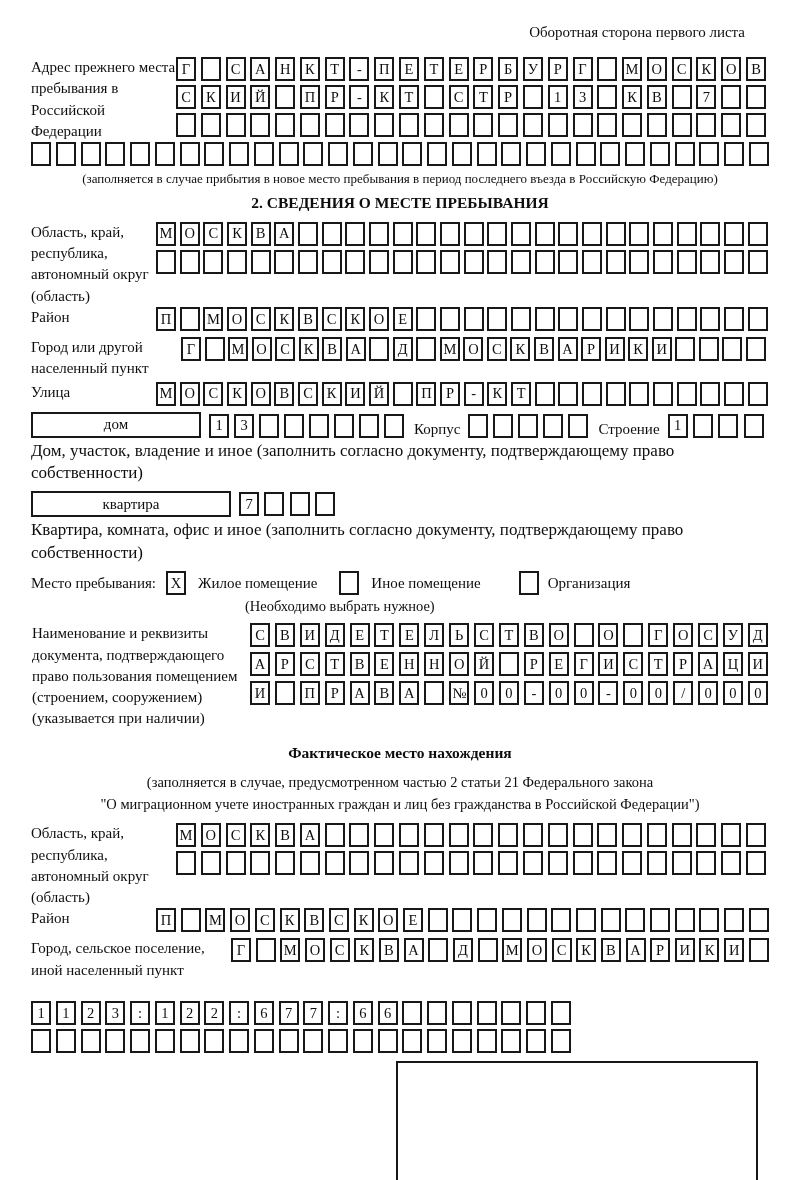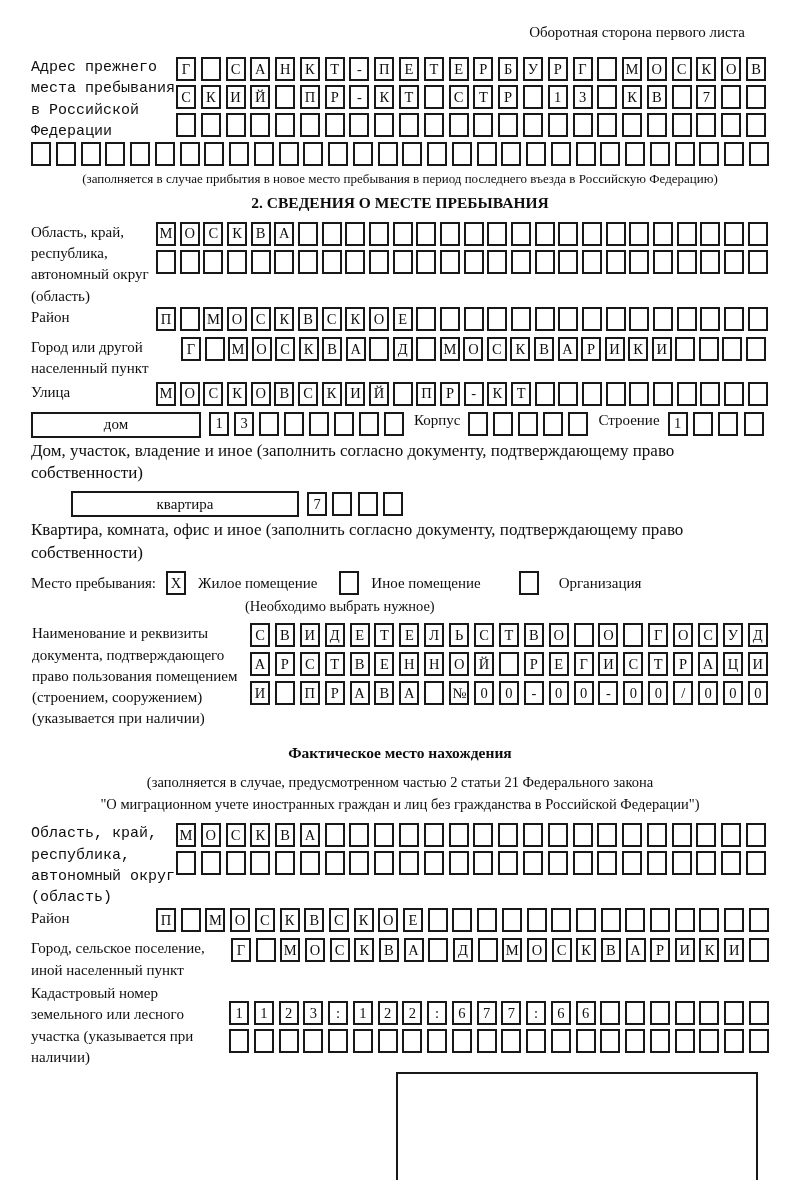--- a/index.html
+++ b/index.html
@@ -6,21 +6,21 @@
   body{
     width:800px;height:1180px;box-sizing:border-box;
     padding:24px 31px 0 31px;overflow:hidden;
     color:#0e0e0e;
     font-family:"Liberation Serif","DejaVu Serif",serif;
     font-size:15px;
   }
   .hdr-note{text-align:right;font-size:15px;margin:0 24px 16px 0;}
   .frow{display:flex;align-items:flex-start;}
   .label{line-height:1.42;font-size:15px;}
-  .lw145{flex:0 0 145px;font-family:Liberation Mono, monospace;}
+  .lw145{flex:0 0 145px;}
   .lw125{flex:0 0 125px;}
   .lw150{flex:0 0 150px;}
   .lw215{flex:0 0 218px;}
   .lw198{flex:0 0 198px;}
   .lw200{flex:0 0 200px;}
   .colrows{display:flex;flex-direction:column;}
   .cells{display:flex;justify-content:space-between;margin-bottom:4px;}
   .cell{
     flex:0 0 20px;width:20px;height:24px;box-sizing:border-box;
     border:2px solid #181818;background:#fff;
@@ -38,21 +38,21 @@
   .w120{width:120px;}
   .w96{width:96px;}
   .note{font-size:13px;text-align:center;margin:0 0 6px 0;line-height:1.35;}
   .note-left{font-size:17px;margin:0 0 6px 0;line-height:1.35;}
   .sect-title{font-weight:bold;text-align:center;font-size:15.5px;margin:4px 0 10px 0;}
   .widebox{
     box-sizing:border-box;height:26px;border:2px solid #181818;
     display:flex;align-items:center;justify-content:center;font-size:15px;
   }
   .wb170{width:170px;}
-  .wb200{width:228px;margin-left:40px;}
+  .wb200{width:200px;}
   .inl-label{margin:14px 8px 0 10px;white-space:nowrap;}
   .stay-row{display:flex;align-items:center;margin:5px 0 3px 0;}
   .stay-row .cell{margin:0 0 0 10px;}
   .stay-row .opt-label{margin-left:12px;}
   .stay-note{font-size:14.5px;margin:0 0 8px 214px;}
   .mb2{margin-bottom:2px;}
   .mb6{margin-bottom:6px;justify-content:center;}
   .doc-rows .cells{margin-bottom:5px;}
   .subnotes{font-size:14.5px;text-align:center;line-height:1.5;margin-bottom:8px;}
   .stamp-box{
@@ -334,21 +334,21 @@
       <span class="cell"></span>
       <span class="cell"></span>
       <span class="cell"></span>
       <span class="cell"></span>
       <span class="cell"></span>
       <span class="cell"></span>
       <span class="cell"></span>
     </div>
 </div>
 
-<div class="frow mb2" style="align-items:flex-start;">
+<div class="frow mb2" style="align-items:flex-end;">
   <div class="widebox wb170" style="margin-right:8px;">дом</div>
   <div class="cells w195" style="margin-bottom:0;">
       <span class="cell">1</span>
       <span class="cell">3</span>
       <span class="cell"></span>
       <span class="cell"></span>
       <span class="cell"></span>
       <span class="cell"></span>
       <span class="cell"></span>
       <span class="cell"></span>
@@ -382,21 +382,21 @@
 </div>
 <div class="note-left">Квартира, комната, офис и иное (заполнить согласно документу, подтверждающему право собственности)</div>
 
 <div class="stay-row">
   <span>Место пребывания:</span>
   <span class="cell">X</span>
   <span class="opt-label">Жилое помещение</span>
   <span class="cell" style="margin-left:22px;"></span>
   <span class="opt-label">Иное помещение</span>
   <span class="cell" style="margin-left:38px;"></span>
-  <span class="opt-label" style="margin-left:20px;font-family:Liberation Serif, serif;">Организация</span>
+  <span class="opt-label" style="margin-left:9px;font-family:Liberation Serif, serif;">Организация</span>
 </div>
 <div class="stay-note">(Необходимо выбрать нужное)</div>
 
 <div class="frow mb6">
   <div class="label lw215">Наименование и реквизиты документа, подтверждающего право пользования помещением (строением, сооружением) (указывается при наличии)</div>
   <div class="colrows doc-rows">
     <div class="cells w518">
         <span class="cell">С</span>
         <span class="cell">В</span>
         <span class="cell">И</span>
@@ -585,21 +585,20 @@
       <span class="cell">А</span>
       <span class="cell">Р</span>
       <span class="cell">И</span>
       <span class="cell">К</span>
       <span class="cell">И</span>
       <span class="cell"></span>
     </div>
 </div>
 
 <div class="frow">
-  <div class="label lw198">Кадастровый номер земельного или лесного участка (указывается при наличии)</div>
   <div class="colrows" style="padding-top:18px;">
     <div class="cells w540">
         <span class="cell">1</span>
         <span class="cell">1</span>
         <span class="cell">2</span>
         <span class="cell">3</span>
         <span class="cell">:</span>
         <span class="cell">1</span>
         <span class="cell">2</span>
         <span class="cell">2</span>

